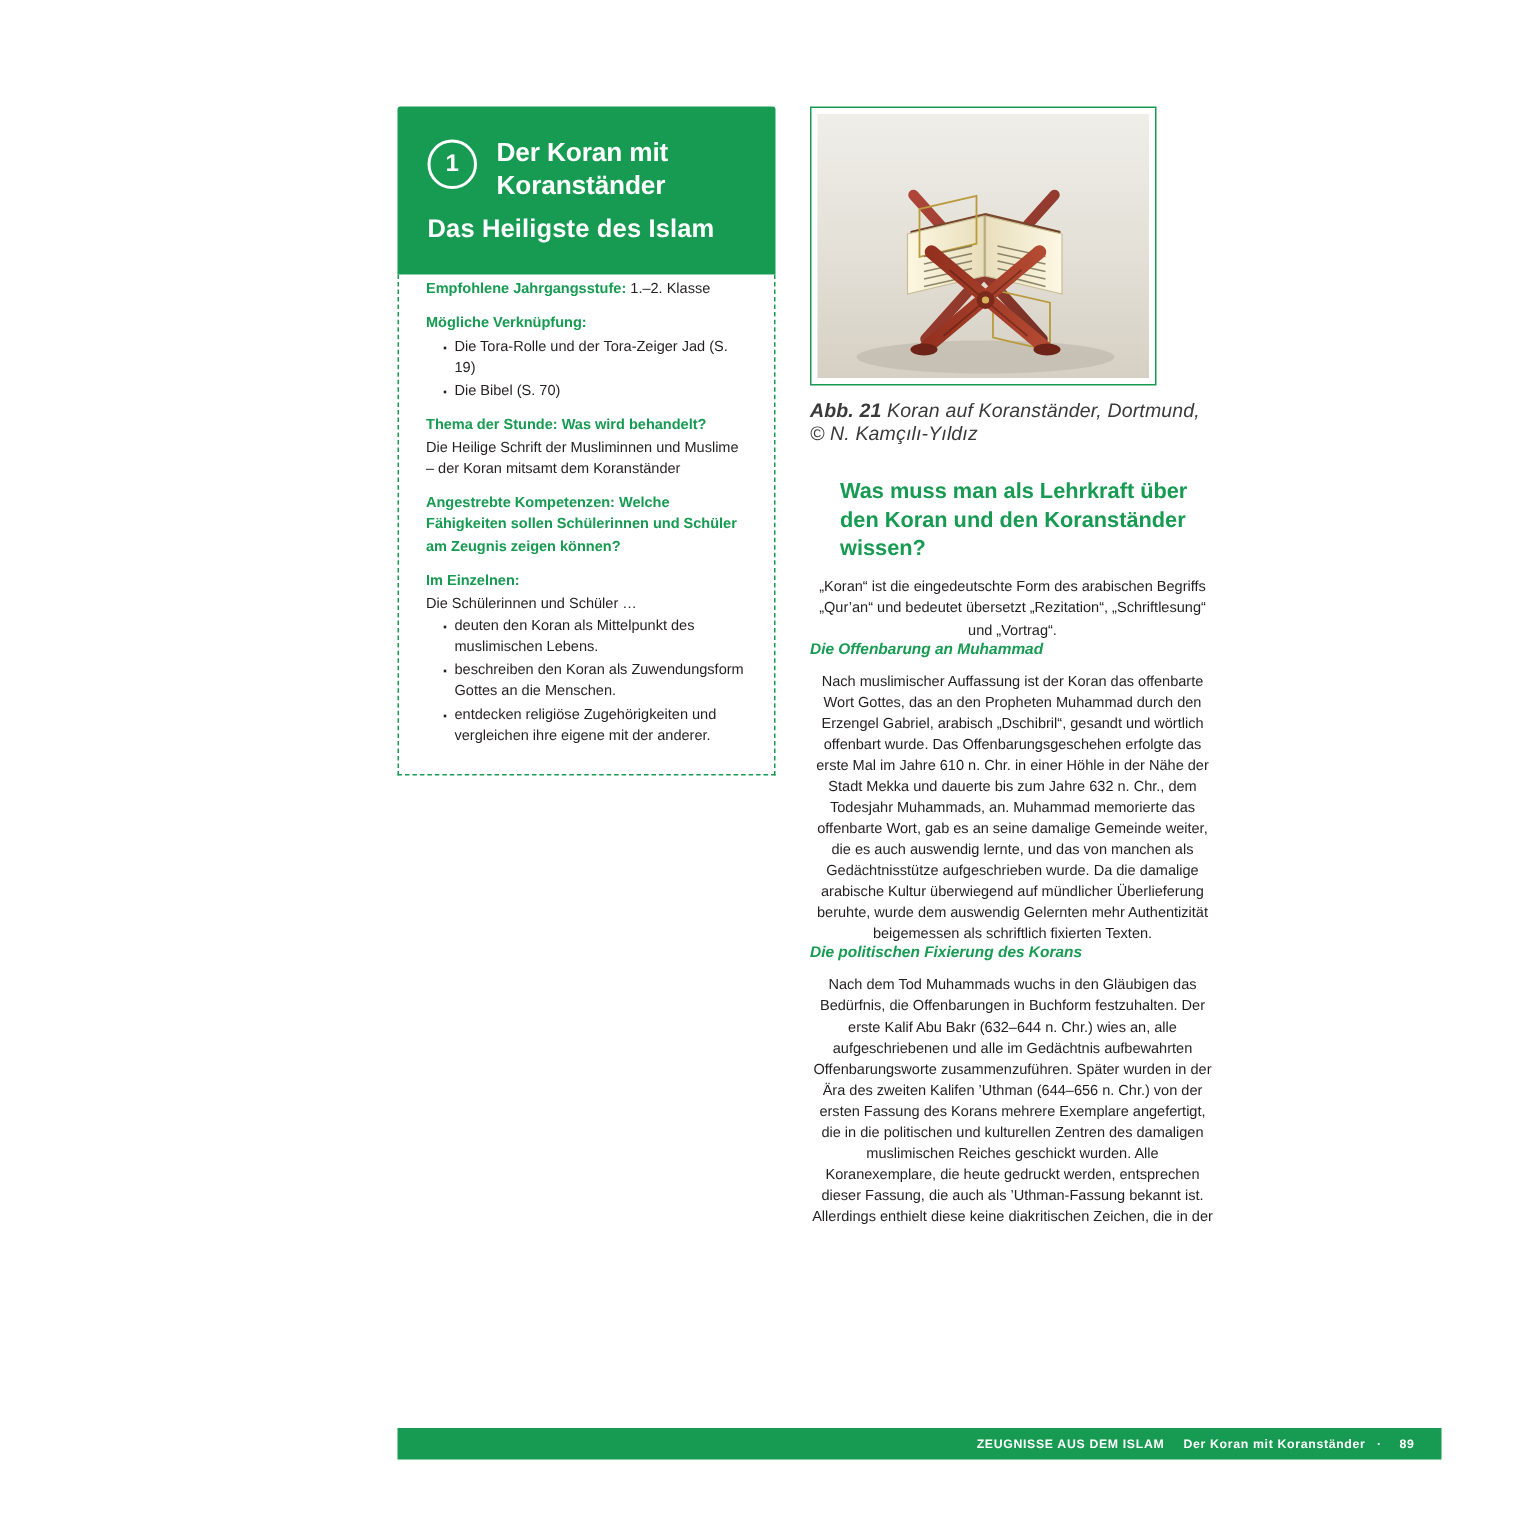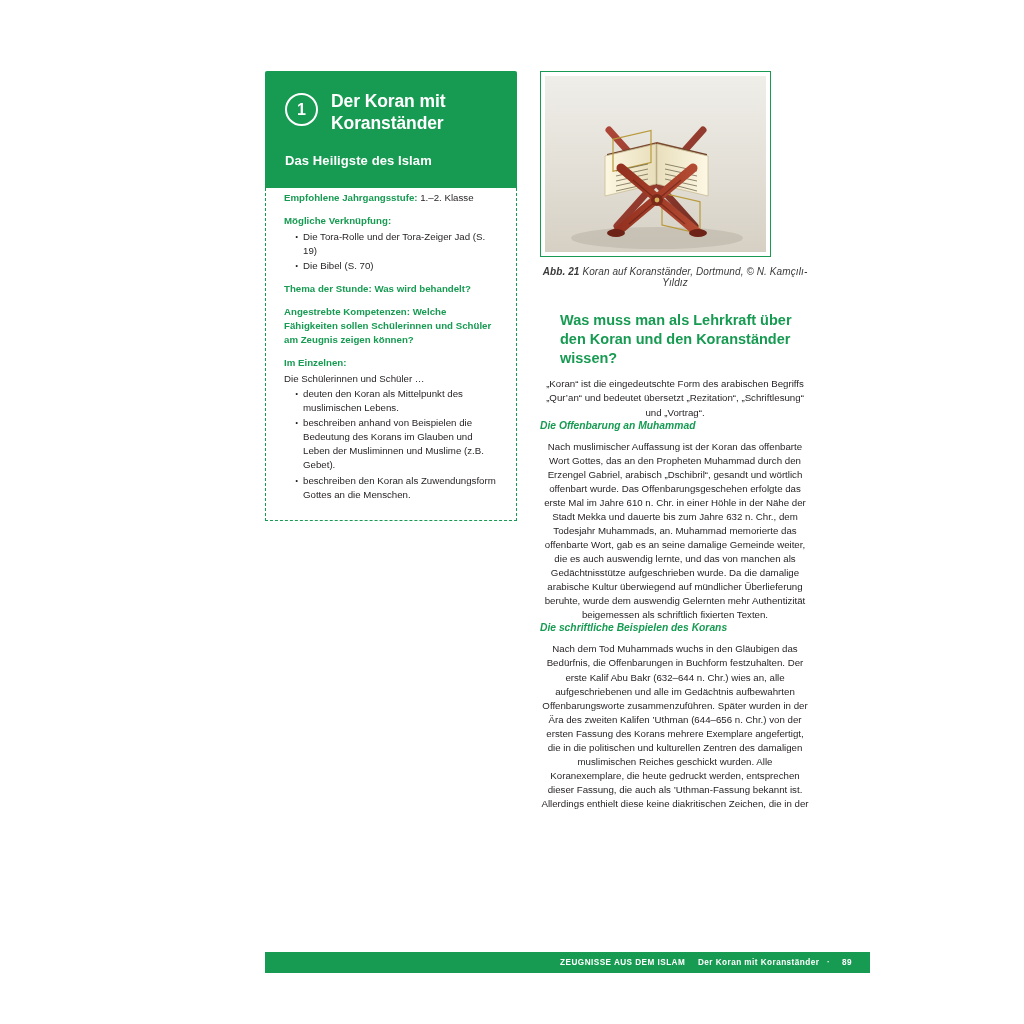--- a/index.html
+++ b/index.html
@@ -53,22 +53,22 @@
     margin-top: 2px;
   }
   .chapter-title {
     margin-left: 13px;
     font-size: 17.5px;
     font-weight: bold;
     line-height: 1.24;
     letter-spacing: -0.1px;
   }
   .chapter-subtitle {
-    margin-top: 19px;
-    font-size: 13px;
+    margin-top: 9px;
+    font-size: 17px;
     font-weight: bold;
     letter-spacing: 0.1px;
   }
 
   .dashed-box {
     border: 1.5px dashed #179b52;
     border-top: none;
     padding: 3px 18px 16px 18px;
     box-sizing: border-box;
     font-size: 9.7px;
@@ -123,25 +123,24 @@
   }
   .figure-inner {
     width: 100%;
     height: 100%;
     position: relative;
     overflow: hidden;
     background: linear-gradient(180deg,#eceae4 0%,#e2ded5 48%,#d8d3c8 100%);
   }
   .fig-caption {
     margin-top: 9px;
-    font-size: 10px;
+    font-size: 13px;
     font-style: italic;
     color: #3a3a3a;
     letter-spacing: 0.1px;
-    text-align: center;
   }
   .fig-caption b { font-style: italic; }
 
   .rq-title {
     margin-top: 23px;
     color: #179b52;
     font-weight: bold;
     font-size: 14.5px;
     line-height: 1.32;
     margin-left: 20px;
@@ -157,21 +156,21 @@
     font-weight: bold;
     font-style: italic;
     font-size: 10.3px;
   }
 
   
   .footer-bar {
     position: absolute;
     left: 265px;
     top: 952px;
-    width: 605px;
+    width: 696px;
     height: 21px;
     background: #179b52;
   }
   .footer-text {
     position: absolute;
     right: 18px;
     top: 0;
     height: 21px;
     line-height: 21px;
     color: #ffffff;
@@ -207,33 +206,34 @@
       <div class="blk">
         <div class="blk-head">Mögliche Verknüpfung:</div>
         <ul class="dotlist">
           <li>Die Tora-Rolle und der Tora-Zeiger Jad (S. 19)</li>
           <li>Die Bibel (S. 70)</li>
         </ul>
       </div>
 
       <div class="blk">
         <div class="blk-head">Thema der Stunde: Was wird behandelt?</div>
+        <div>Die Heilige Schrift der Musliminnen und Muslime – der Koran mitsamt dem Koranständer</div>
       </div>
 
       <div class="blk">
         <div class="blk-head">Angestrebte Kompetenzen: Welche Fähigkeiten sollen Schülerinnen und Schüler am Zeugnis zeigen können?</div>
       </div>
 
       <div class="blk">
         <div class="blk-head">Im Einzelnen:</div>
         <div>Die Schülerinnen und Schüler …</div>
         <ul class="dotlist">
           <li>deuten den Koran als Mittelpunkt des muslimischen Lebens.</li>
-          <li>beschreiben anhand von Beispielen die Bedeutung des Korans im Glauben und Leben der Musliminnen und Muslime (z.B. Gebet).</li>
           <li>beschreiben den Koran als Zuwendungsform Gottes an die Menschen.</li>
+          <li>entdecken religiöse Zugehörigkeiten und vergleichen ihre eigene mit der anderer.</li>
         </ul>
       </div>
 
     </div>
   </div>
 
   <div class="right-col">
 
     <div class="figure-frame">
       <div class="figure-inner">
@@ -324,21 +324,21 @@
       <span>Koran auf Koranständer, Dortmund, © N. Kamçılı-Yıldız</span>
     </div>
 
     <div class="rq-title">Was muss man als Lehrkraft über den Koran und den Koranständer wissen?</div>
 
     <div class="body-text">„Koran“ ist die eingedeutschte Form des arabischen Begriffs „Qur’an“ und bedeutet übersetzt „Rezitation“, „Schriftlesung“ und „Vortrag“.</div>
 
     <div class="sub-head">Die Offenbarung an Muhammad</div>
     <div class="body-text">Nach muslimischer Auffassung ist der Koran das offenbarte Wort Gottes, das an den Propheten Muhammad durch den Erzengel Gabriel, arabisch „Dschibril“, gesandt und wörtlich offenbart wurde. Das Offenbarungsgeschehen erfolgte das erste Mal im Jahre 610 n. Chr. in einer Höhle in der Nähe der Stadt Mekka und dauerte bis zum Jahre 632 n. Chr., dem Todesjahr Muhammads, an. Muhammad memorierte das offenbarte Wort, gab es an seine damalige Gemeinde weiter, die es auch auswendig lernte, und das von manchen als Gedächtnisstütze aufgeschrieben wurde. Da die damalige arabische Kultur überwiegend auf mündlicher Überlieferung beruhte, wurde dem auswendig Gelernten mehr Authentizität beigemessen als schriftlich fixierten Texten.</div>
 
-    <div class="sub-head">Die schriftliche Beispielen des Korans</div>
+    <div class="sub-head">Die politischen Fixierung des Korans</div>
     <div class="body-text">Nach dem Tod Muhammads wuchs in den Gläubigen das Bedürfnis, die Offenbarungen in Buchform festzuhalten. Der erste Kalif Abu Bakr (632–644 n. Chr.) wies an, alle aufgeschriebenen und alle im Gedächtnis aufbewahrten Offenbarungsworte zusammenzuführen. Später wurden in der Ära des zweiten Kalifen ’Uthman (644–656 n. Chr.) von der ersten Fassung des Korans mehrere Exemplare angefertigt, die in die politischen und kulturellen Zentren des damaligen muslimischen Reiches geschickt wurden. Alle Koranexemplare, die heute gedruckt werden, entsprechen dieser Fassung, die auch als ’Uthman-Fassung bekannt ist. Allerdings enthielt diese keine diakritischen Zeichen, die in der</div>
 
   </div>
 
   <div class="footer-bar">
     <div class="footer-text">
       <span>ZEUGNISSE AUS DEM ISLAM</span>
       <span class="sep"></span>
       <span>Der Koran mit Koranständer</span>
       <span class="sep">·</span>

